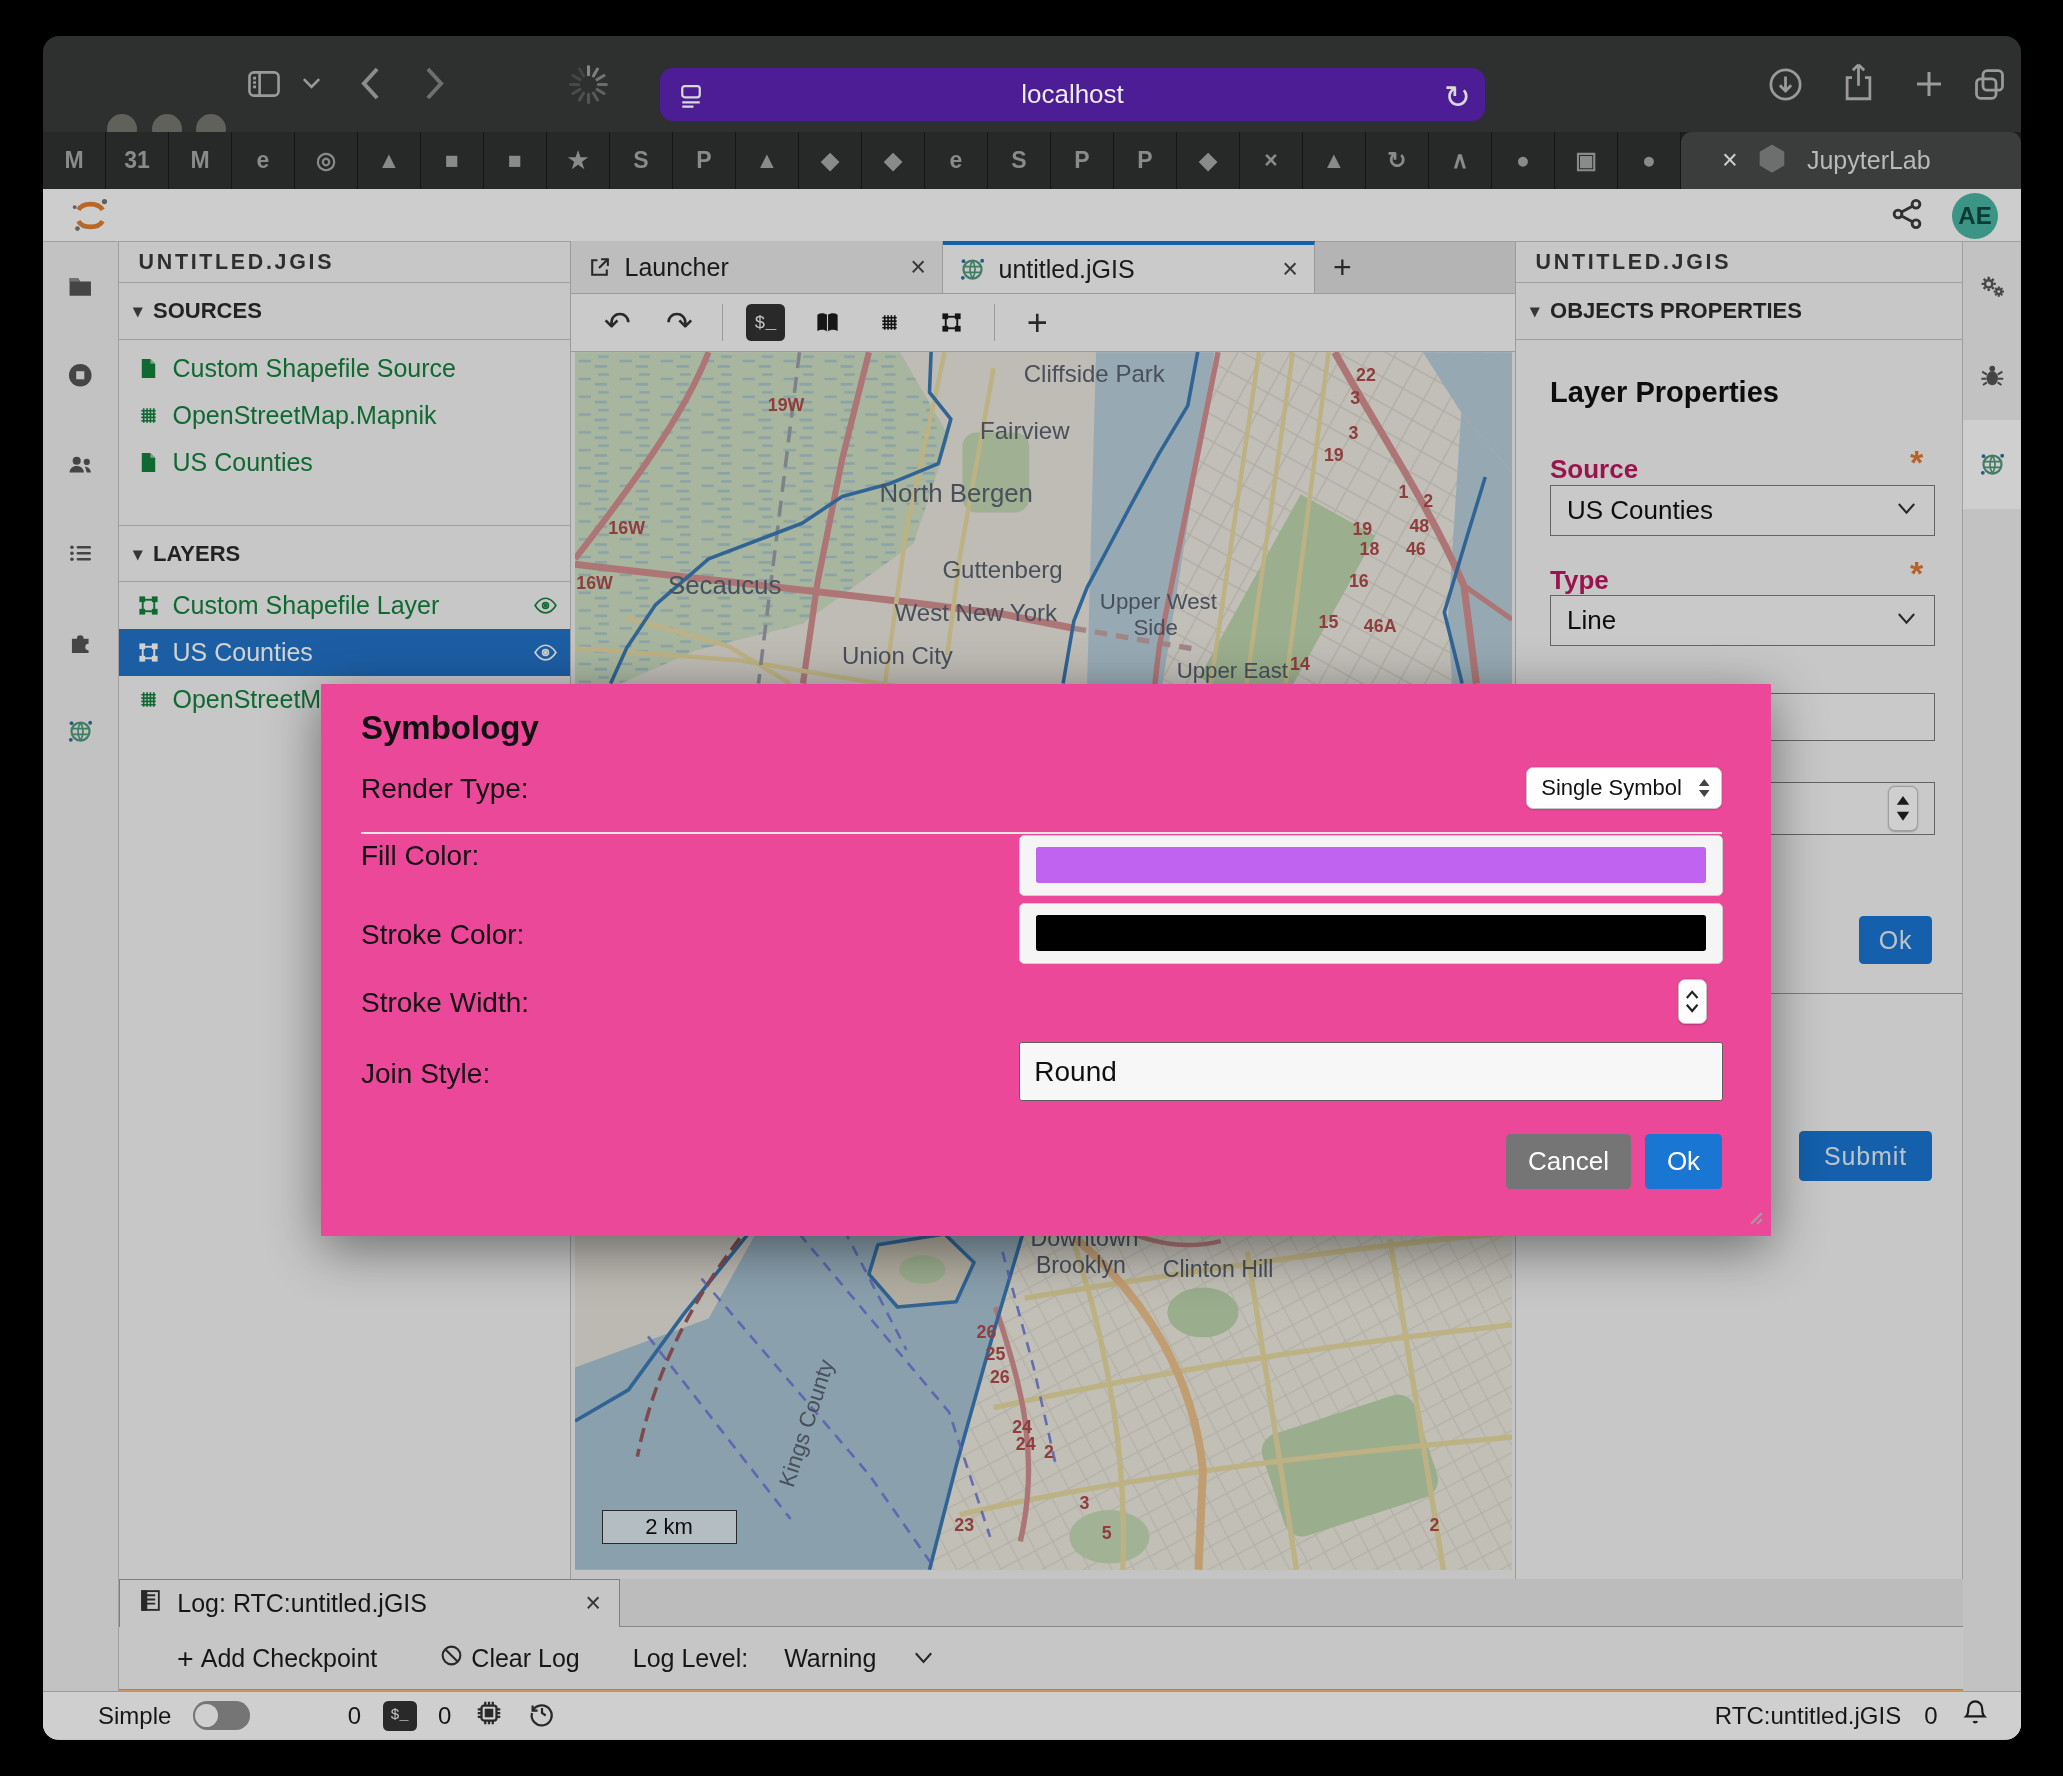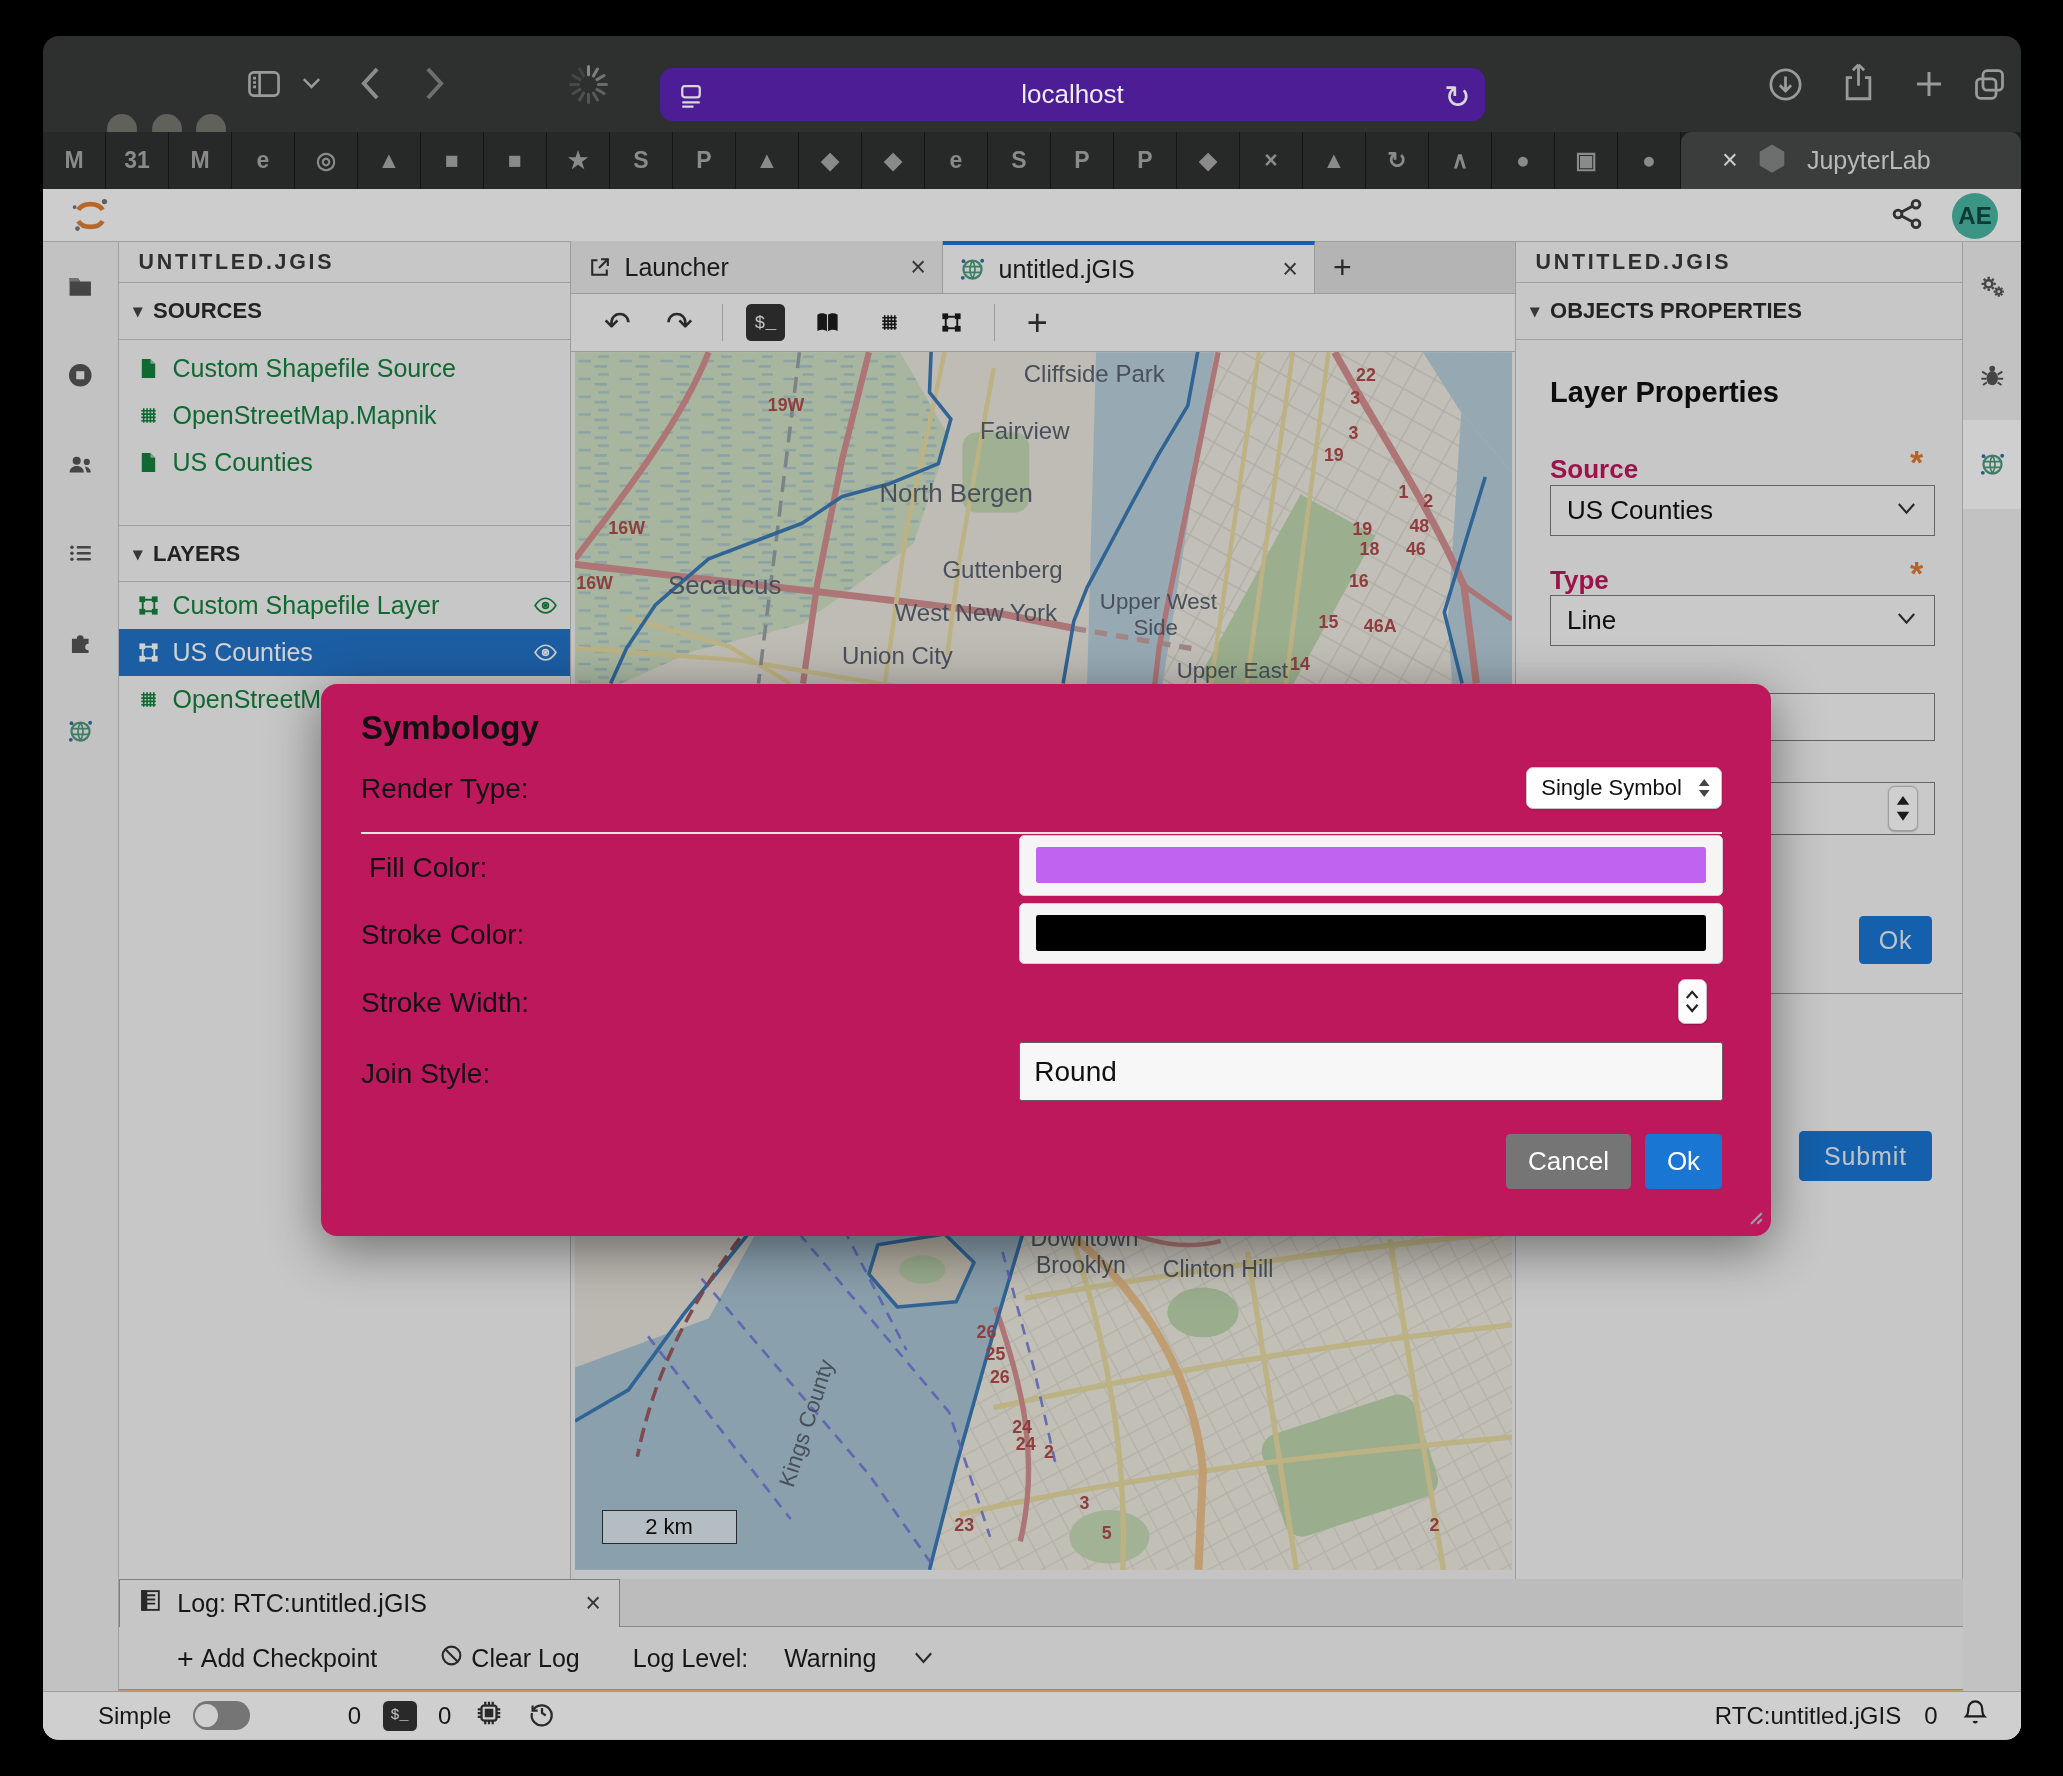--- a/index.html
+++ b/index.html
@@ -102,22 +102,22 @@
   .log-item { display:flex; align-items:center; gap:7.1px; }
 
   #status-bar { position:absolute; left:0; top:1502px; width:1978px; height:48px; background:#fdfdfd;
                 border-top:0.9px solid #bdbdbd; display:flex; align-items:center; font-size:24px; color:#1c1c1c; }
   #toggle { width:57px; height:28.5px; border-radius:14.3px; background:#8f8f8f; position:relative; }
   #toggle .knob { position:absolute; left:2.7px; top:2.7px; width:23px; height:23px; border-radius:50%; background:#fdfdfd; }
   #status-right { margin-left:auto; display:flex; align-items:center; gap:23px; padding-right:32px; }
 
   
   #dim-overlay { position:absolute; left:0; top:0; width:1978px; height:1551px; background:rgba(0,0,0,0.18); z-index:50; }
-  #dialog { position:absolute; left:278px; top:495px; width:1450px; height:552px; background:#be185d; z-index:60;
-            border-radius:16px; box-shadow:0 12.5px 53px rgba(0,0,0,0.45); }
+  #dialog { position:absolute; left:278px; top:495px; width:1450px; height:552px; background:#ec4899; z-index:60;
+            border-radius:1px; box-shadow:0 12.5px 53px rgba(0,0,0,0.45); }
   #dialog-title { position:absolute; left:40px; top:25px; font-size:33px; font-weight:bold; color:#111; }
   .dlg-label { position:absolute; left:40px; font-size:28px; color:#111; }
   #render-select { position:absolute; left:1205px; top:83px; width:196px; height:42px; background:#fff;
                    border:0.9px solid #c6c6c6; border-radius:7.1px; box-shadow:0 0.9px 1.8px rgba(0,0,0,.15);
                    display:flex; align-items:center; padding:0 10.7px 0 14.3px; font-size:22px; color:#111; }
   #dlg-divider { position:absolute; left:40px; top:148px; width:1361px; height:1.8px; background:#e4e4e4; }
   .swatch-wrap { position:absolute; left:698px; width:704px; height:61px; background:#f5f5f5;
                  border:0.9px solid #cfcfcf; border-radius:5.3px; }
   .swatch { position:absolute; left:16px; right:16px; top:10.7px; bottom:12.5px; border-radius:2.7px; }
   #width-input { position:absolute; left:698px; top:288px; width:704px; height:59px; background:#f5f5f5;
@@ -812,21 +812,21 @@
           <svg width="12.5" height="8" viewBox="0 0 14 9">
                 <polygon points="7,0 13,8 1,8" fill="#444"></polygon>
               </svg>
           <svg width="12.5" height="8" viewBox="0 0 14 9">
                 <polygon points="7,9 13,1 1,1" fill="#444"></polygon>
               </svg>
         </span>
       </div>
       <div id="dlg-divider"></div>
 
-      <div class="dlg-label" style="top:168px;margin-left:8px;">Fill Color:</div>
+      <div class="dlg-label" style="top:156px;">Fill Color:</div>
       <div class="swatch-wrap" style="top:151px;">
         <div class="swatch" style="background: rgb(191, 99, 240);"></div>
       </div>
 
       <div class="dlg-label" style="top:235px;">Stroke Color:</div>
       <div class="swatch-wrap" style="top:219px;">
         <div class="swatch" style="background: rgb(0, 0, 0);"></div>
       </div>
 
       <div class="dlg-label" style="top:303px;">Stroke Width:</div>

